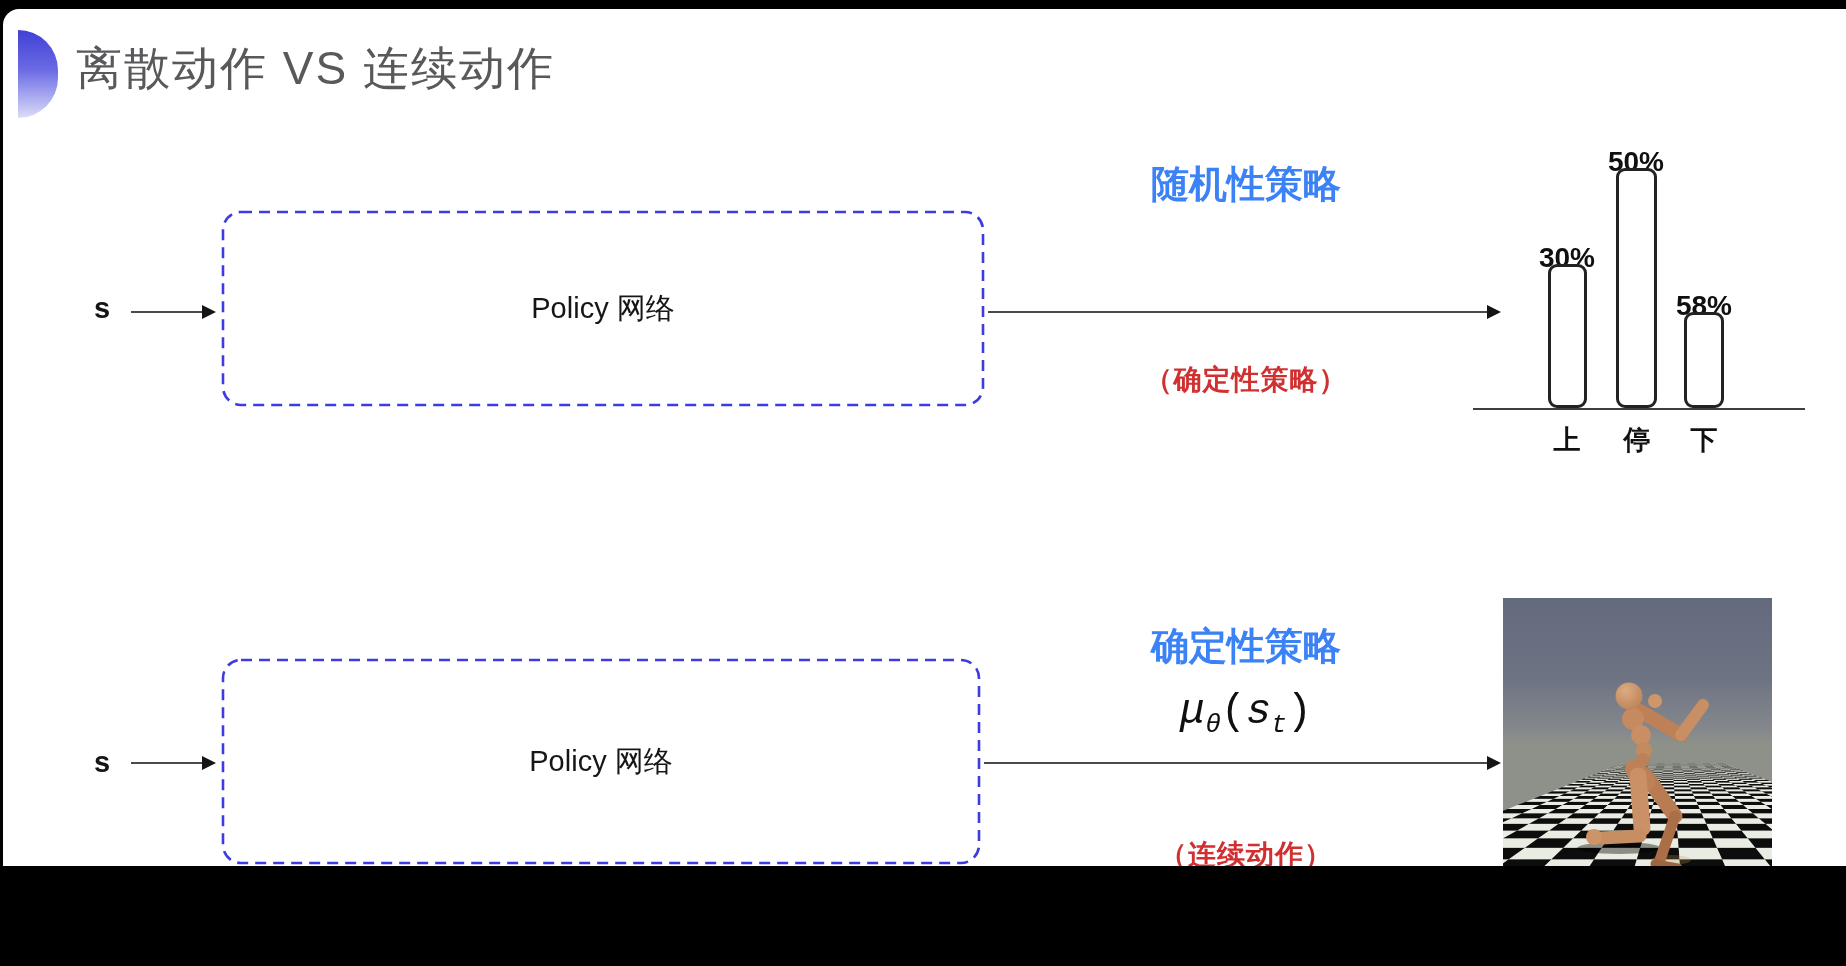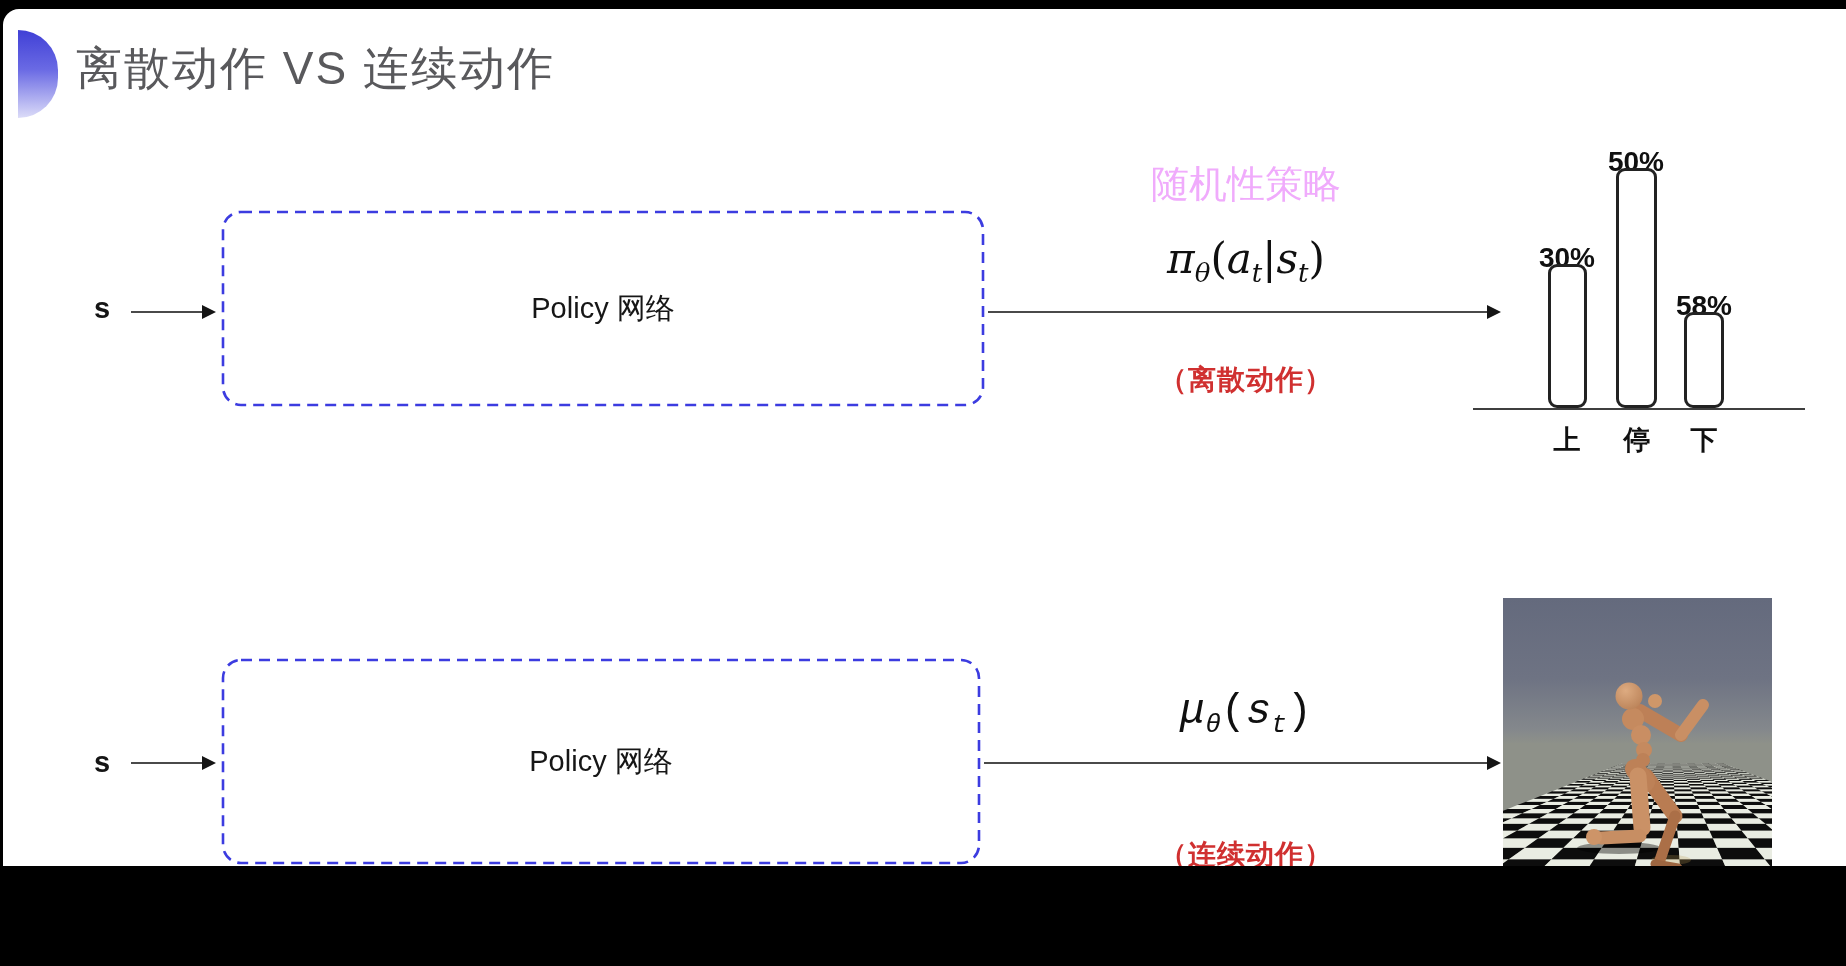--- a/index.html
+++ b/index.html
@@ -20,21 +20,21 @@
   .io-label{position:absolute;font-size:29px;font-weight:600;color:#151515;}
   .arrow{position:absolute;height:2px;background:#4a4a4a;}
   .arrow::after{content:"";position:absolute;right:-13px;top:-6px;width:0;height:0;
                 border-left:14px solid #151515;border-top:7px solid transparent;
                 border-bottom:7px solid transparent;}
   .policy-box{position:absolute;display:flex;align-items:center;justify-content:center;text-align:center;}
   .policy-box svg{position:absolute;left:0;top:0;}
   .box-label{position:relative;font-size:29px;color:#161616;}
 
   .txt{position:absolute;left:1060px;width:372px;text-align:center;}
-  .policy-type{font-size:38px;font-weight:400;color:#f0abfc;}
+  .policy-type{font-size:38px;font-weight:700;color:#3b82f6;}
   .formula{font-family:"DejaVu Serif",serif;font-style:italic;font-size:42px;color:#101010;}
   .formula sub{font-size:0.62em;font-style:italic;}
   .formula .up{font-style:normal;}
   .action-note{font-size:28px;font-weight:600;color:#d03030;letter-spacing:1px;}
 
   
   .baseline{position:absolute;left:1473px;top:408px;width:332px;height:2px;background:#3f3f3f;}
   .bar{position:absolute;border:3px solid #222;border-radius:9px;background:#fff;box-sizing:border-box;}
   .pct{position:absolute;width:90px;text-align:center;font-size:28px;font-weight:600;color:#101010;margin-top:20px;}
   .cat{position:absolute;top:422px;width:42px;text-align:center;font-size:27px;font-weight:600;color:#101010;}
@@ -65,22 +65,21 @@
     <div class="policy-box" style="left:221px;top:210px;width:764px;height:197px;">
       <svg width="764" height="197">
         <rect x="2" y="2" width="760" height="193" rx="18" fill="none" stroke="#3c3ce0" stroke-width="2.6" stroke-dasharray="11 7"></rect>
       </svg>
       <span class="box-label">Policy 网络</span>
     </div>
 
     <div class="arrow" style="left:988px;top:311px;width:500px;"></div>
 
     <div class="txt policy-type" style="top:159px;">随机性策略</div>
-    <div class="txt formula" style="top:234px;"><span>π</span><sub>θ</sub><span class="up">(</span><span>a</span><sub>t</sub><span class="up">|</span><span>s</span><sub>t</sub><span class="up">)</span></div>
-    <div class="txt action-note" style="top:361px;">（离散动作）</div>
+    <div class="txt action-note" style="top:361px;">（确定性策略）</div>
 
     <div>
       <div class="pct" style="left: 1522px; top: 222px;">30%</div>
       <div class="pct" style="left: 1591px; top: 126px;">50%</div>
       <div class="pct" style="left: 1659px; top: 270px;">58%</div>
 
       <div class="bar" style="left: 1548px; width: 39px; height: 144px; top: 264px;"></div>
       <div class="bar" style="left: 1616px; width: 41px; height: 240px; top: 168px;"></div>
       <div class="bar" style="left: 1684px; width: 40px; height: 96px; top: 312px;"></div>
 
@@ -96,20 +95,21 @@
 
     <div class="policy-box" style="left:221px;top:658px;width:760px;height:207px;">
       <svg width="760" height="207">
         <rect x="2" y="2" width="756" height="203" rx="18" fill="none" stroke="#3c3ce0" stroke-width="2.6" stroke-dasharray="11 7"></rect>
       </svg>
       <span class="box-label">Policy 网络</span>
     </div>
 
     <div class="arrow" style="left:984px;top:762px;width:504px;"></div>
 
+    <div class="txt policy-type" style="top:621px;">确定性策略</div>
     <div class="txt formula" style="top:688px;font-family:Liberation Mono, monospace;"><span>μ</span><sub>θ</sub><span class="up">(</span><span>s</span><sub>t</sub><span class="up">)</span></div>
     <div class="txt action-note" style="top:836px;">（连续动作）</div>
 
     <div class="sim">
       <div class="sky"></div>
       <div class="floor-wrap">
         <svg id="floor-svg" width="269" height="173">
             <polygon points="-267.2,173 -203.2,173 -150.17142857142852,148.28571428571428 -205.0285714285714,148.28571428571428" fill="#e9ece2"></polygon>
             <polygon points="-203.2,173 -139.2,173 -95.31428571428569,148.28571428571428 -150.17142857142852,148.28571428571428" fill="#0d0d0d"></polygon>
             <polygon points="-139.2,173 -75.19999999999999,173 -40.45714285714283,148.28571428571428 -95.31428571428569,148.28571428571428" fill="#e9ece2"></polygon>

